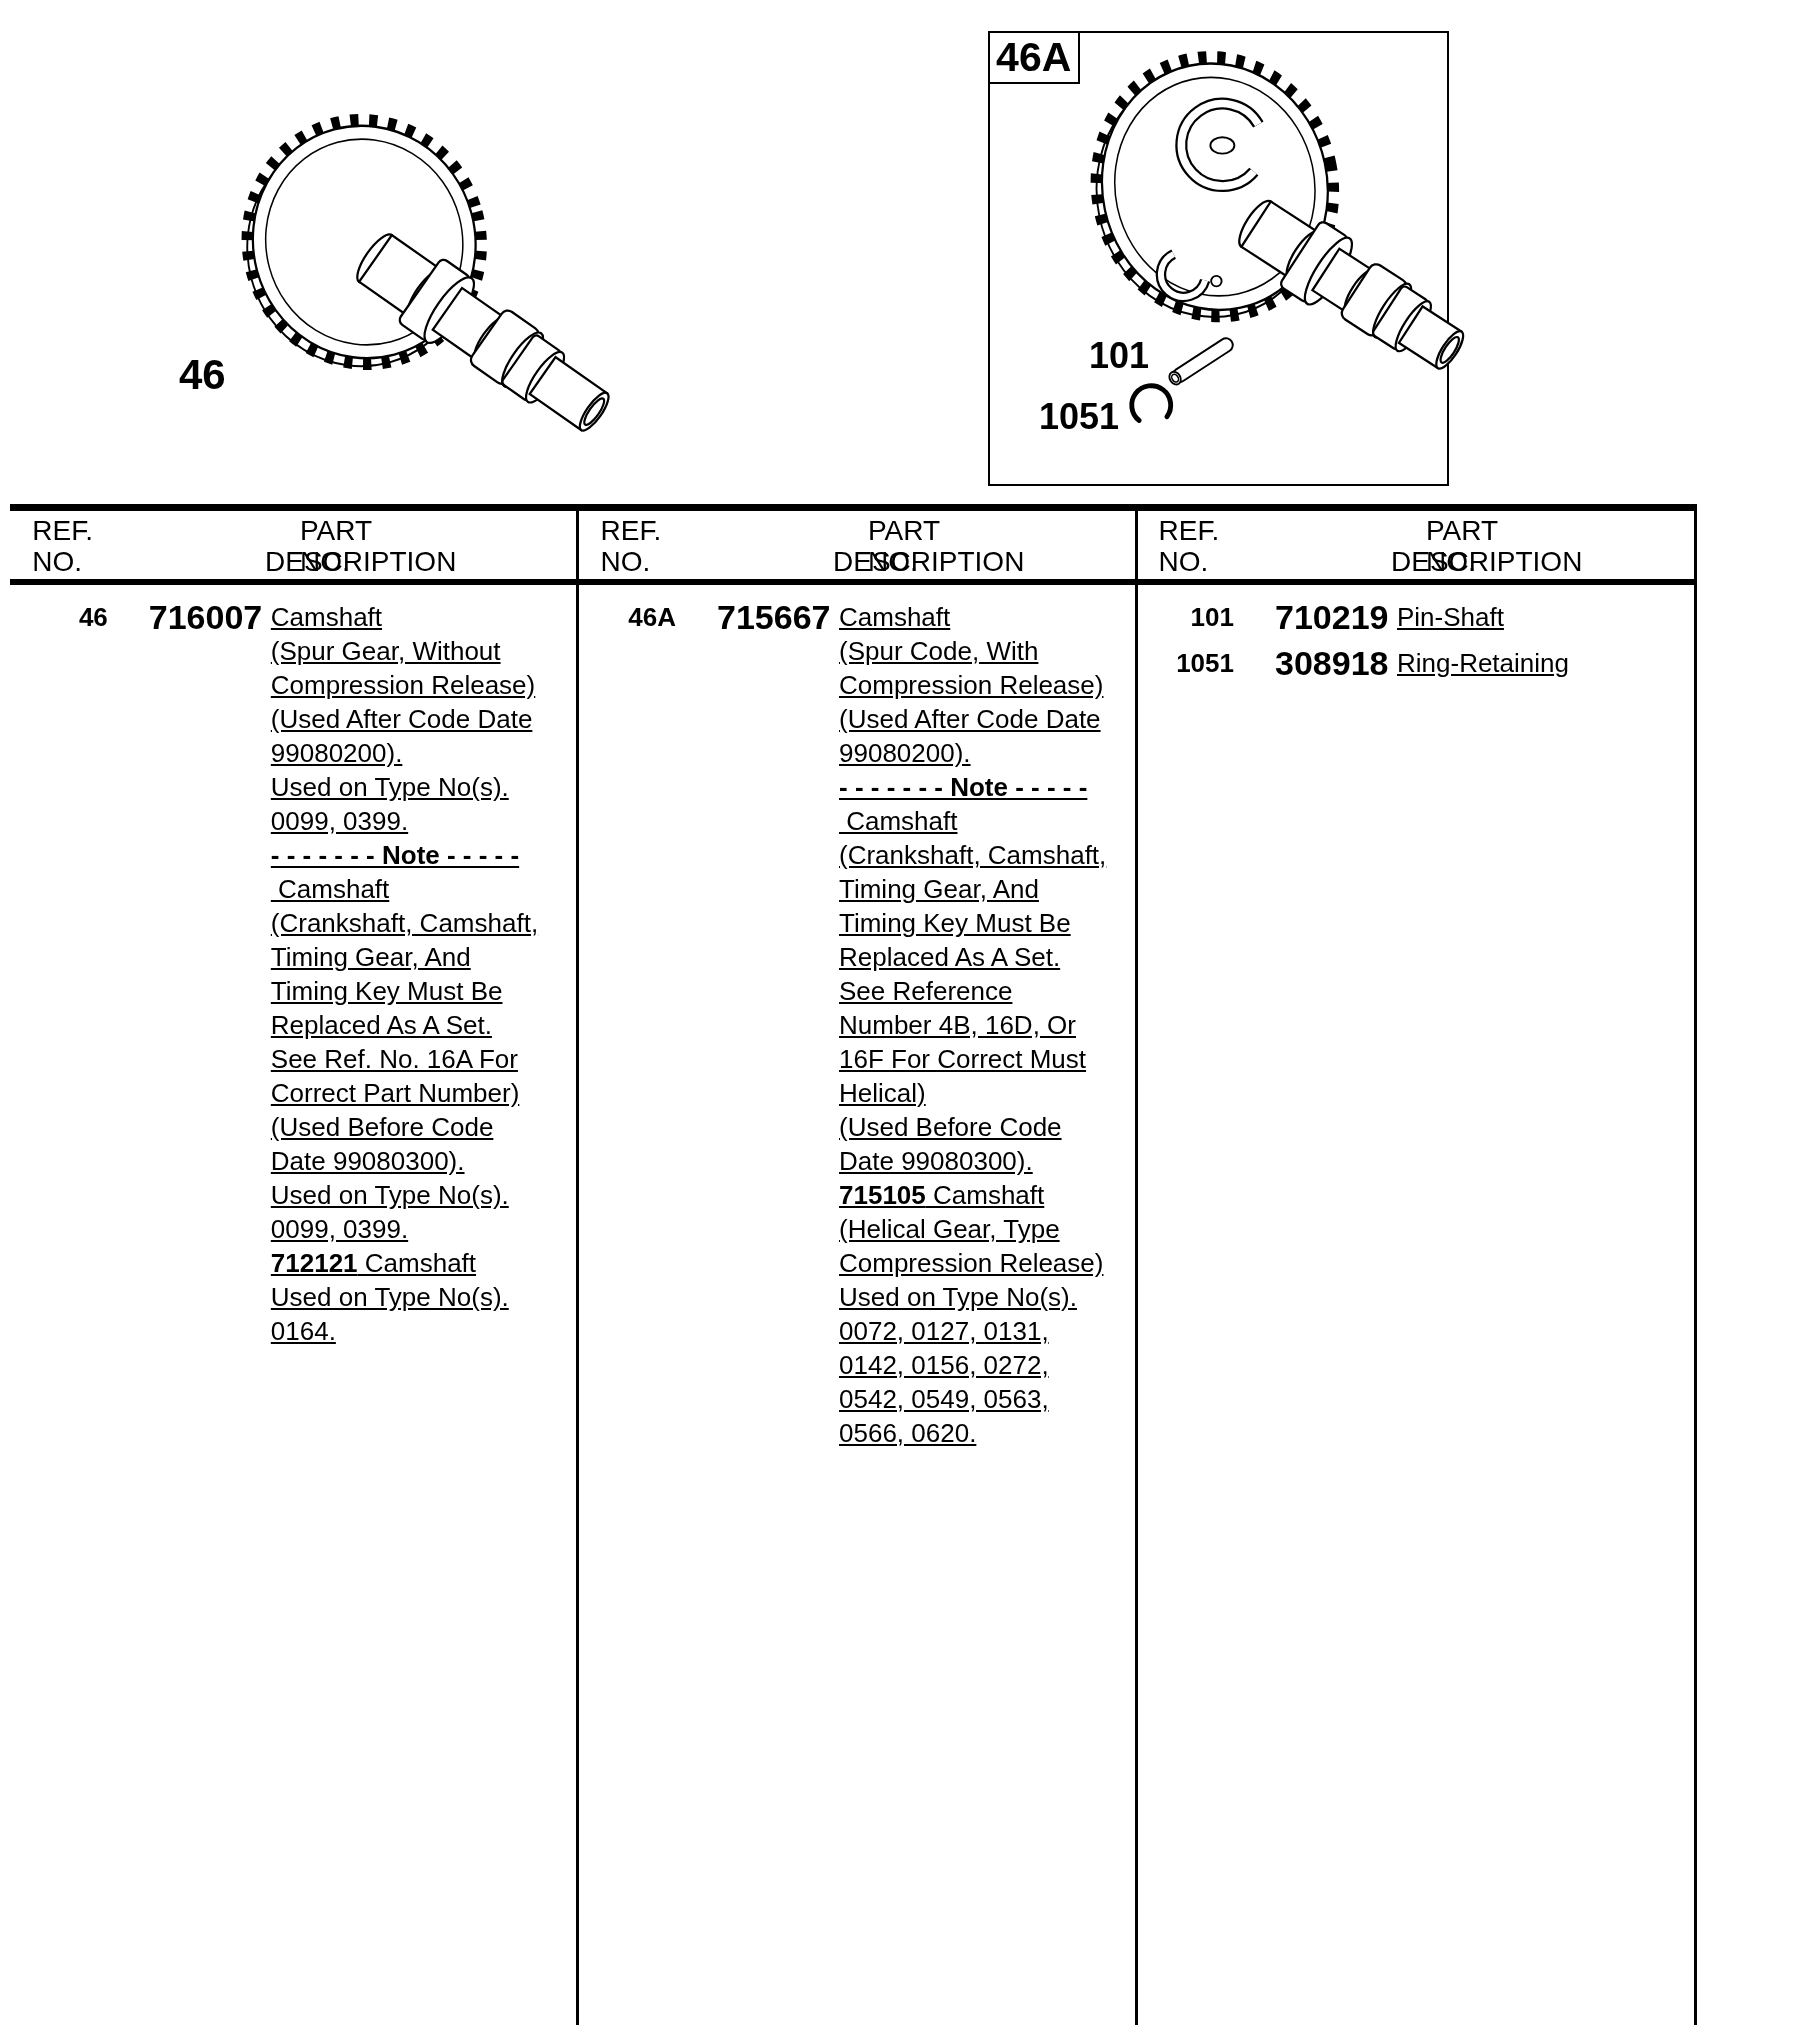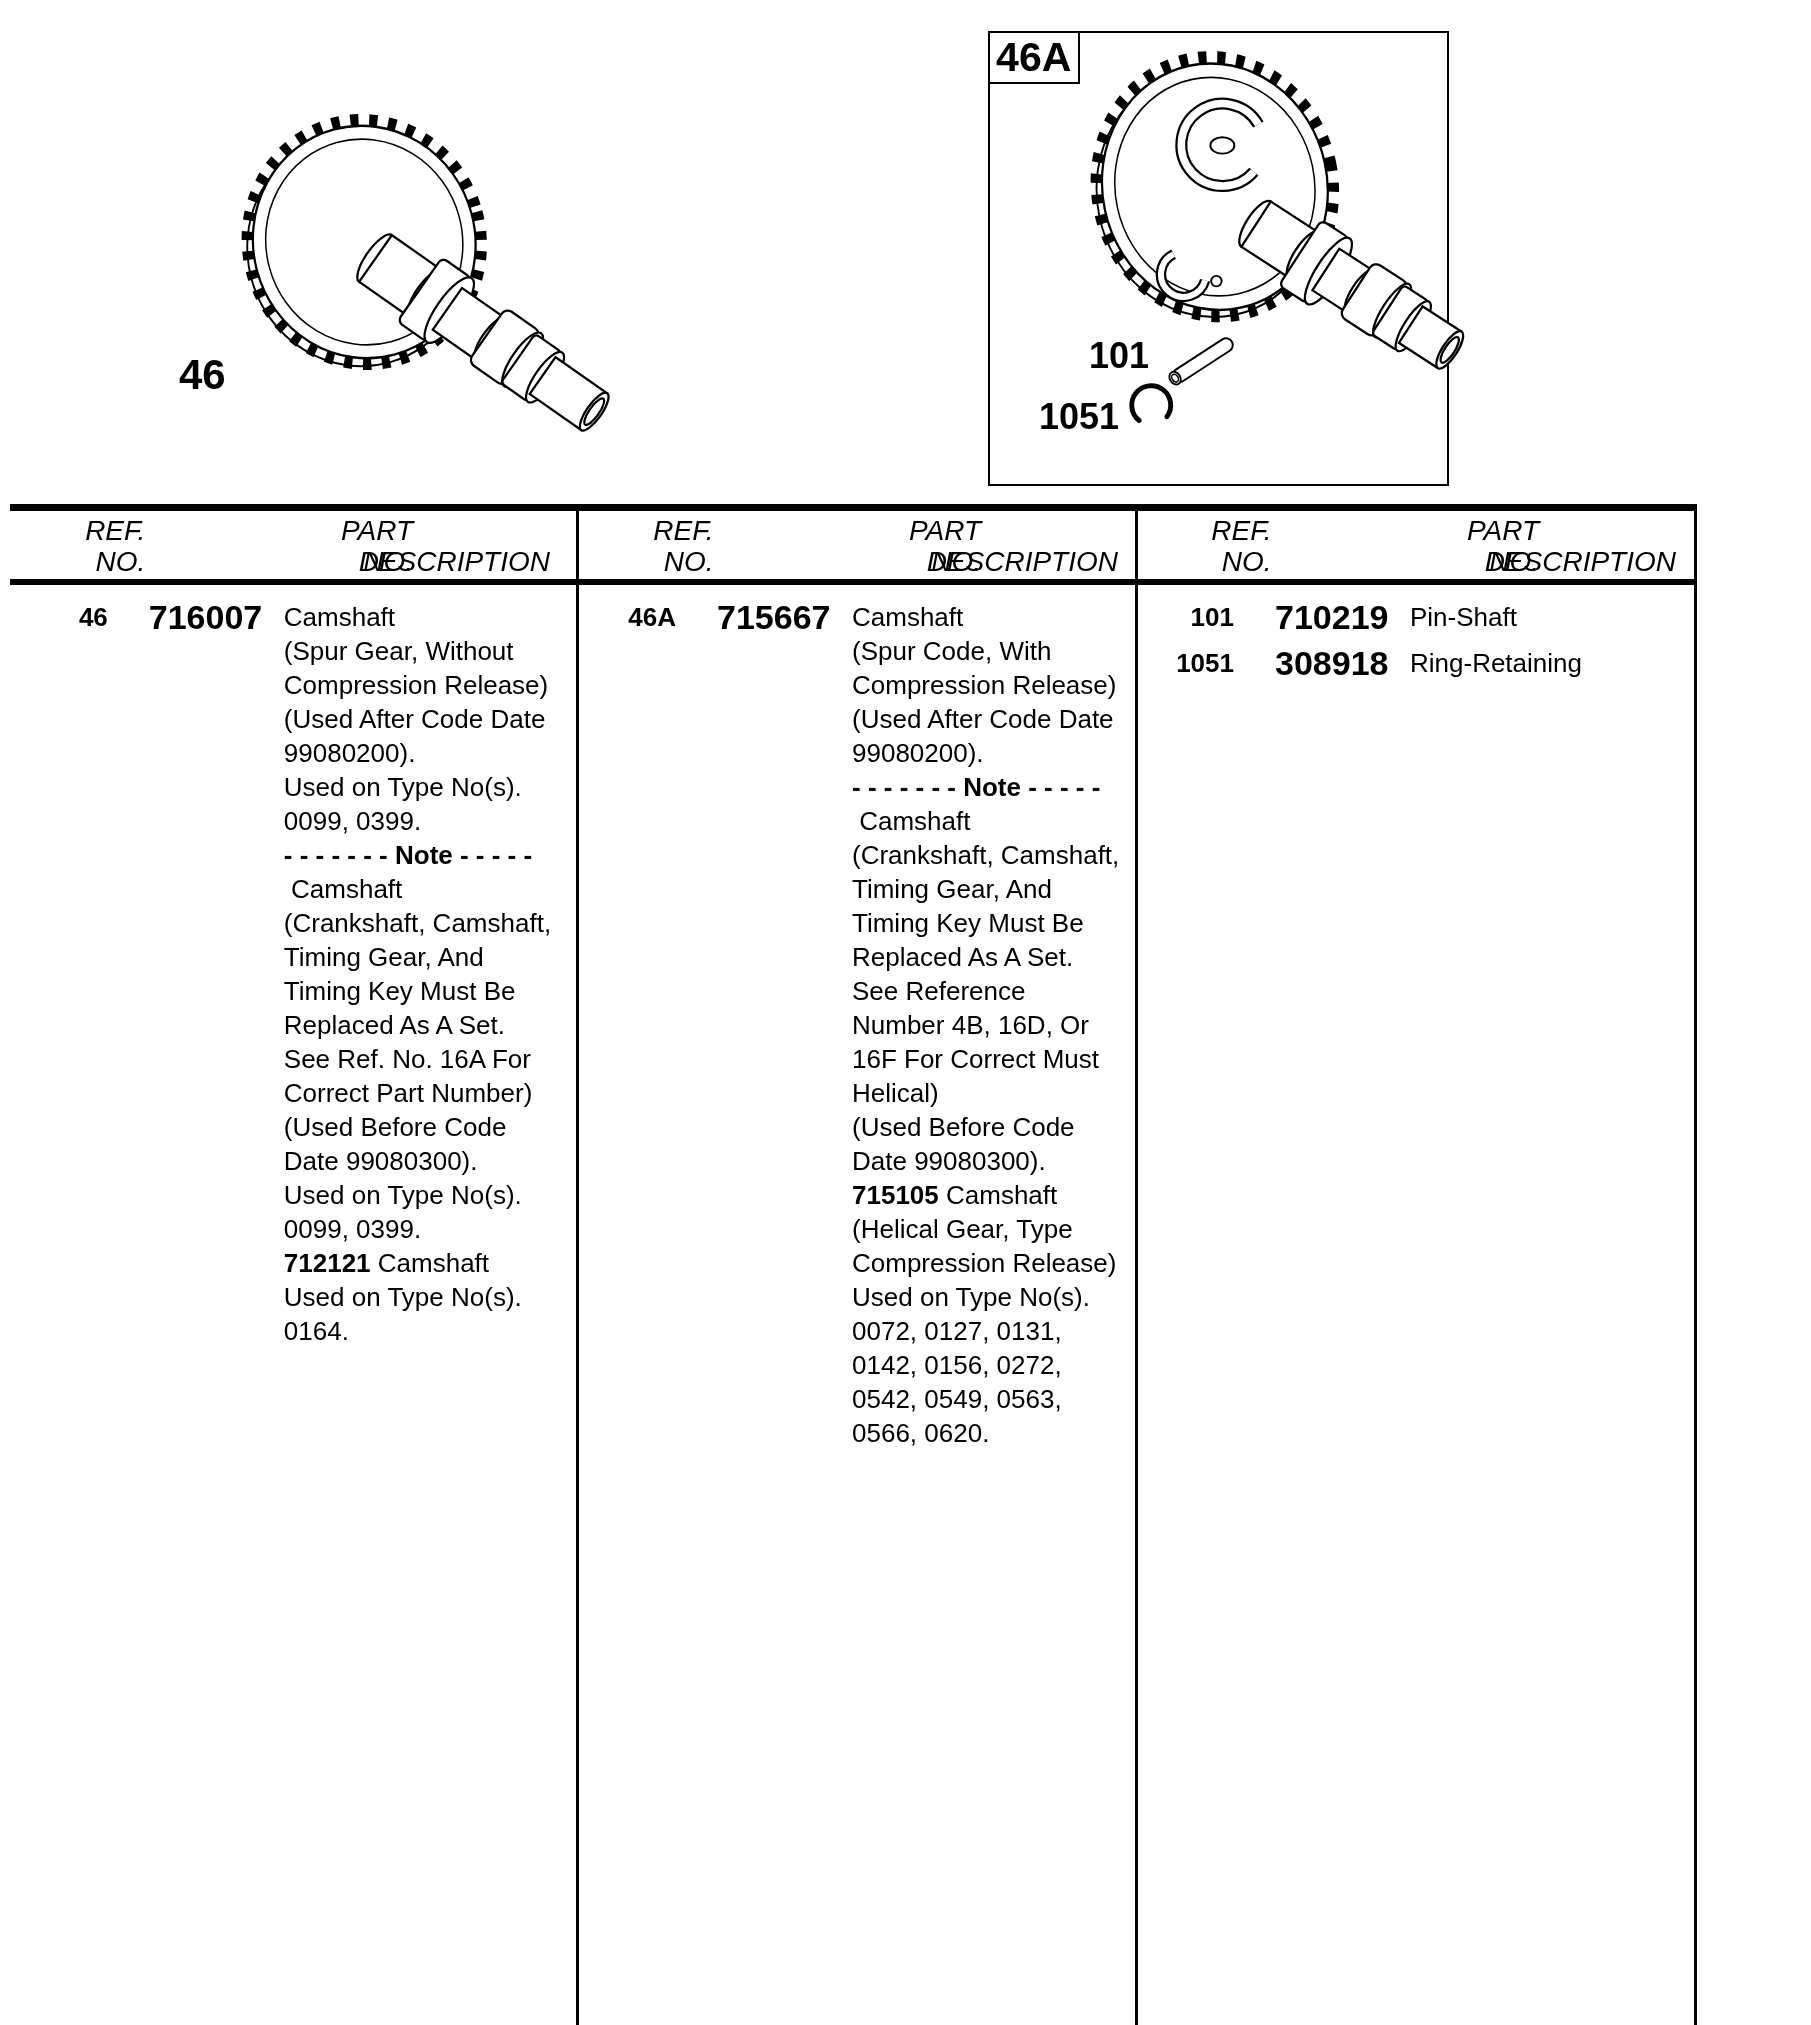--- a/index.html
+++ b/index.html
@@ -15,33 +15,33 @@
   #label-1051{left:1039px;top:396px;font-size:36px;}
   
   .hline{position:absolute;background:#000;}
   .vline{position:absolute;background:#000;}
   #rule-top{left:9.8px;top:504px;width:1687px;height:6.8px;}
   #rule-headsep{left:9.8px;top:579px;width:1687px;height:6px;}
   #rule-v1{left:576px;top:504px;width:3px;height:1521px;}
   #rule-v2{left:1135px;top:504px;width:3px;height:1521px;}
   #rule-right{left:1694px;top:504px;width:3px;height:1521px;}
   
-  .hdr{position:absolute;top:515px;font-size:28px;line-height:31px;text-align:right;font-style:italic;}
+  .hdr{position:absolute;top:515px;font-size:28px;line-height:31px;text-align:left;}
   .hdr div{white-space:pre;}
   .hdr.one{padding-top:31px;}
   
   .g1{left:9.8px;}  .g2{left:578px;} .g3{left:1136px;}
   .hdr-ref{width:113px;margin-left:22.5px;}
   .hdr-part{width:113px;margin-left:134px;}
   
   .rows{position:absolute;top:600px;width:559px;}
   .row{display:flex;align-items:flex-start;margin-bottom:12px;}
   .cell-ref{width:98px;text-align:right;font-weight:bold;font-size:26px;line-height:34px;flex:none;white-space:pre;}
   .cell-part{width:113px;margin-left:41px;font-weight:bold;font-size:34px;line-height:34px;flex:none;white-space:pre;}
-  .cell-desc{margin-left:22px;width:294px;font-size:26px;line-height:34px;flex:none;}
+  .cell-desc{margin-left:9px;width:294px;font-size:26px;line-height:34px;flex:none;text-decoration:underline;}
   .desc-line{white-space:pre;}
   .desc-line b{font-weight:bold;}
 </style>
 </head>
 <body>
 
 <div id="page">
 
   <div class="figlabel" id="label-46">46</div>
 

